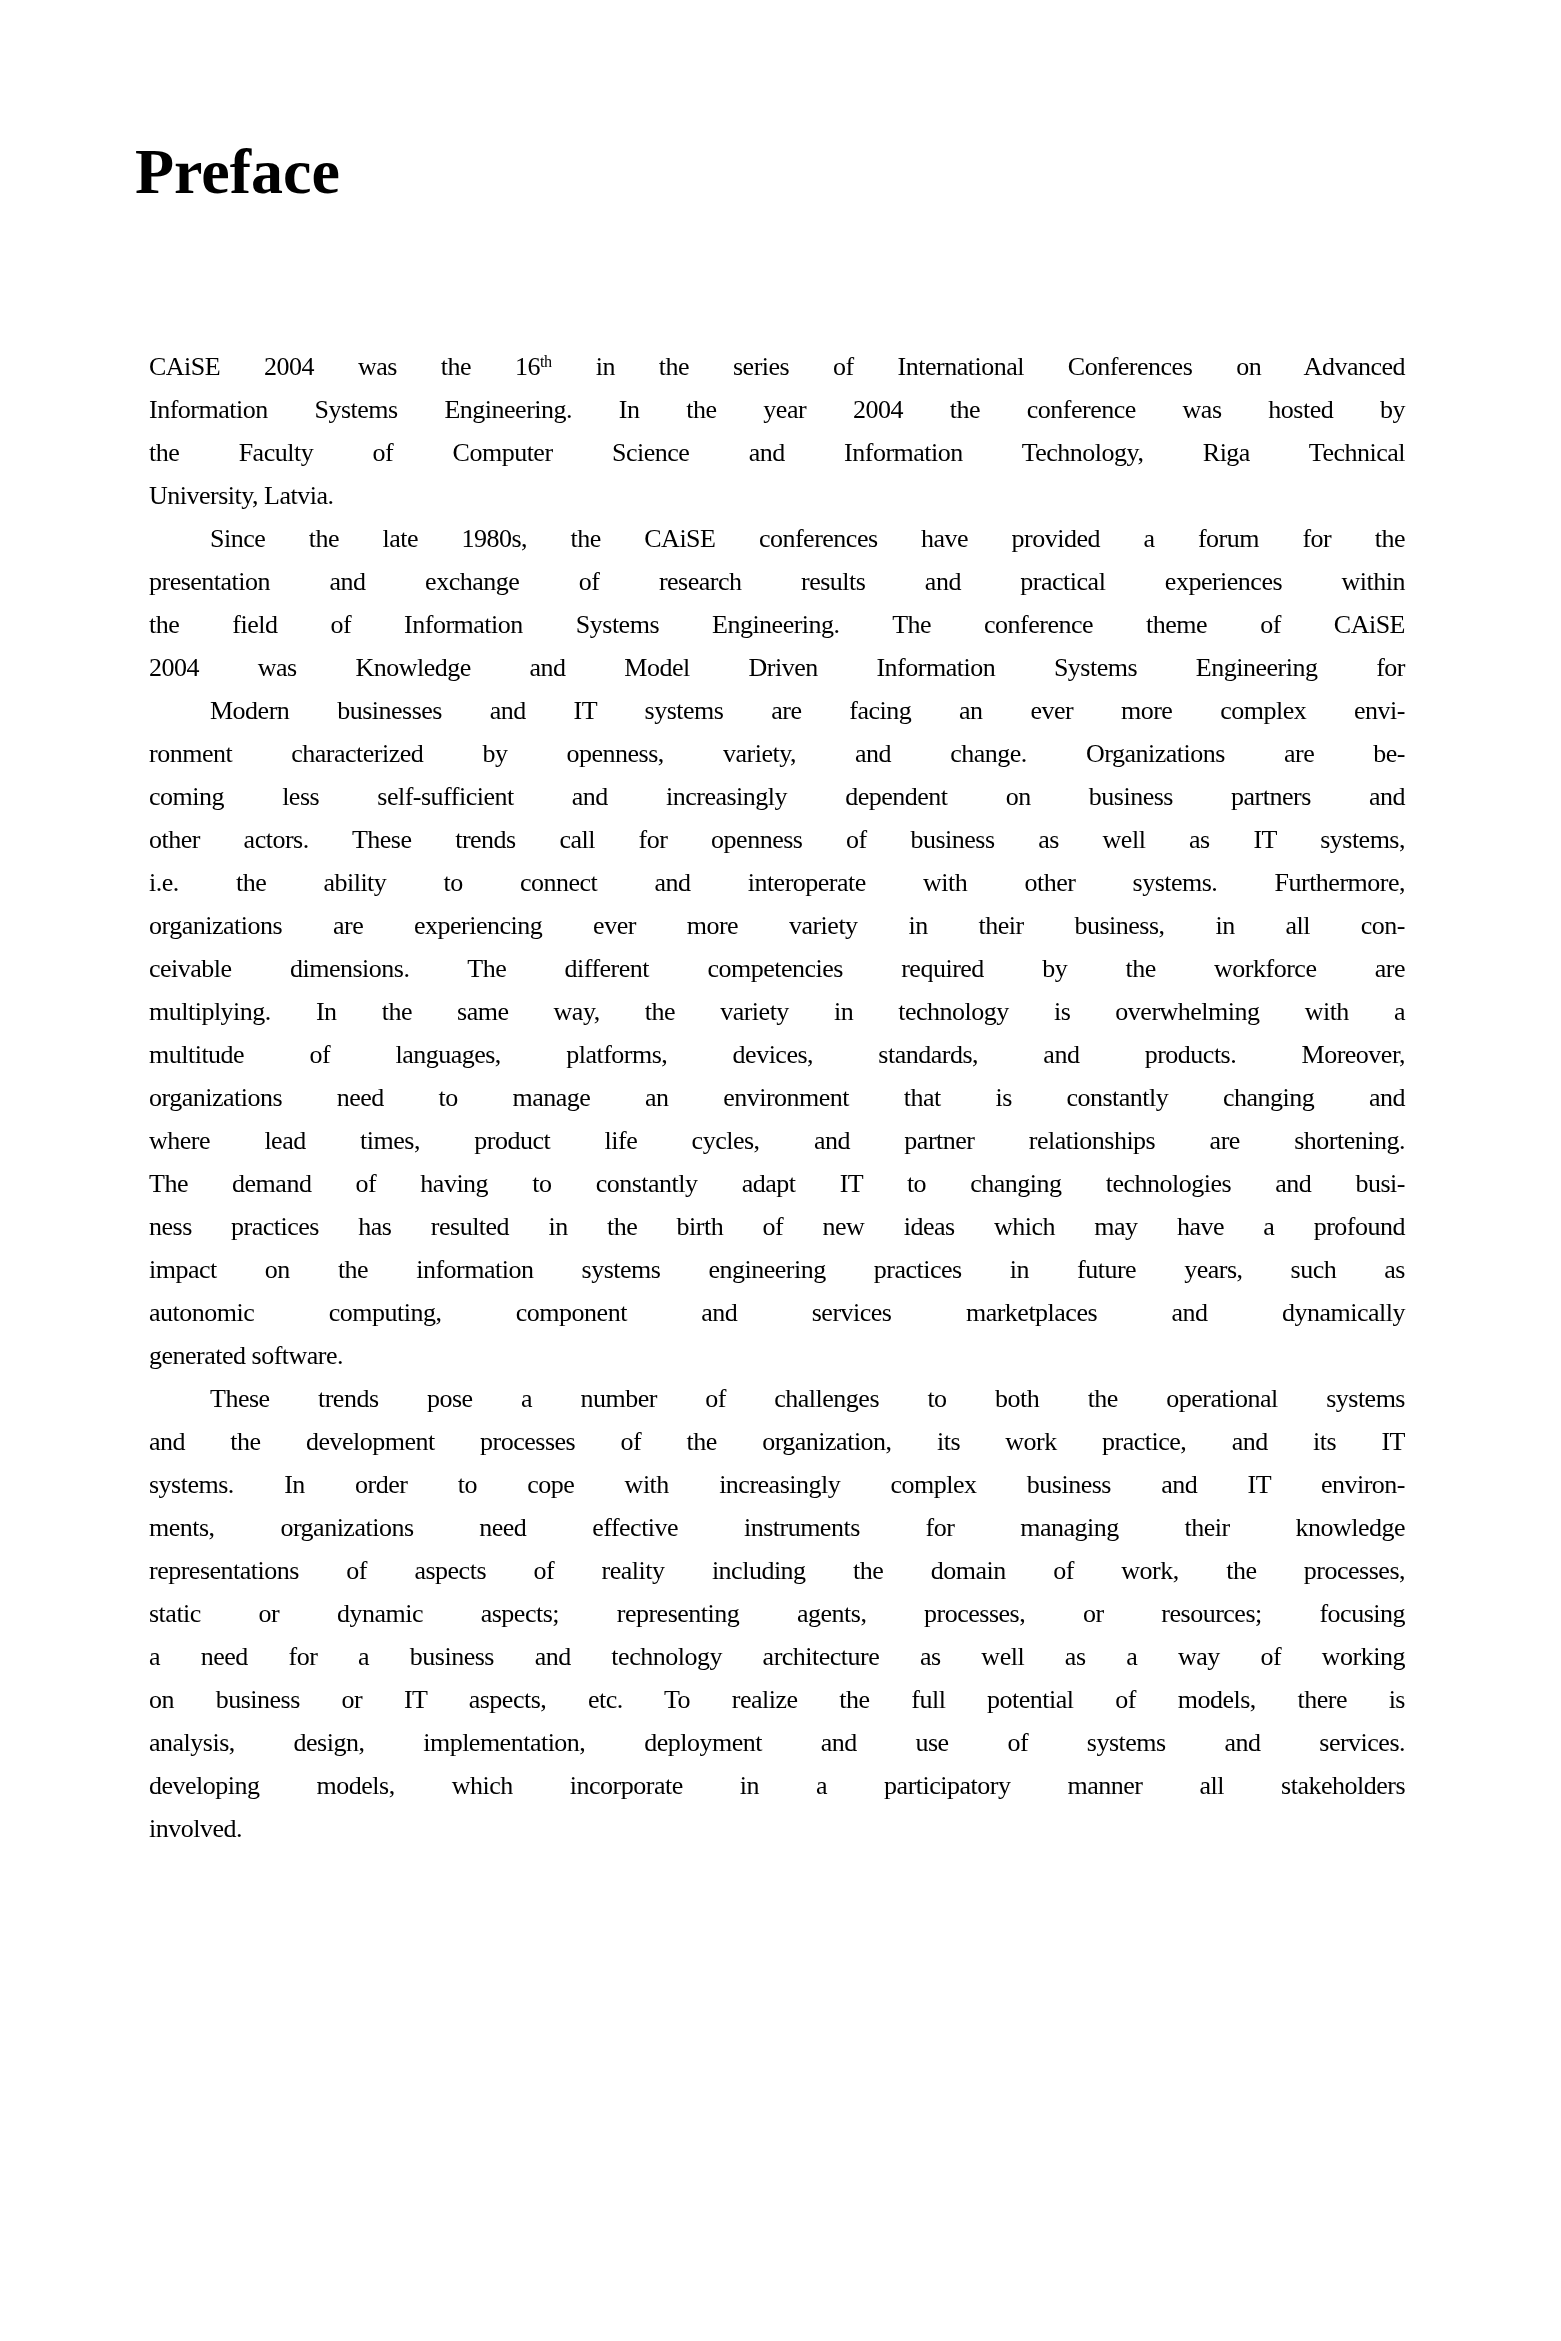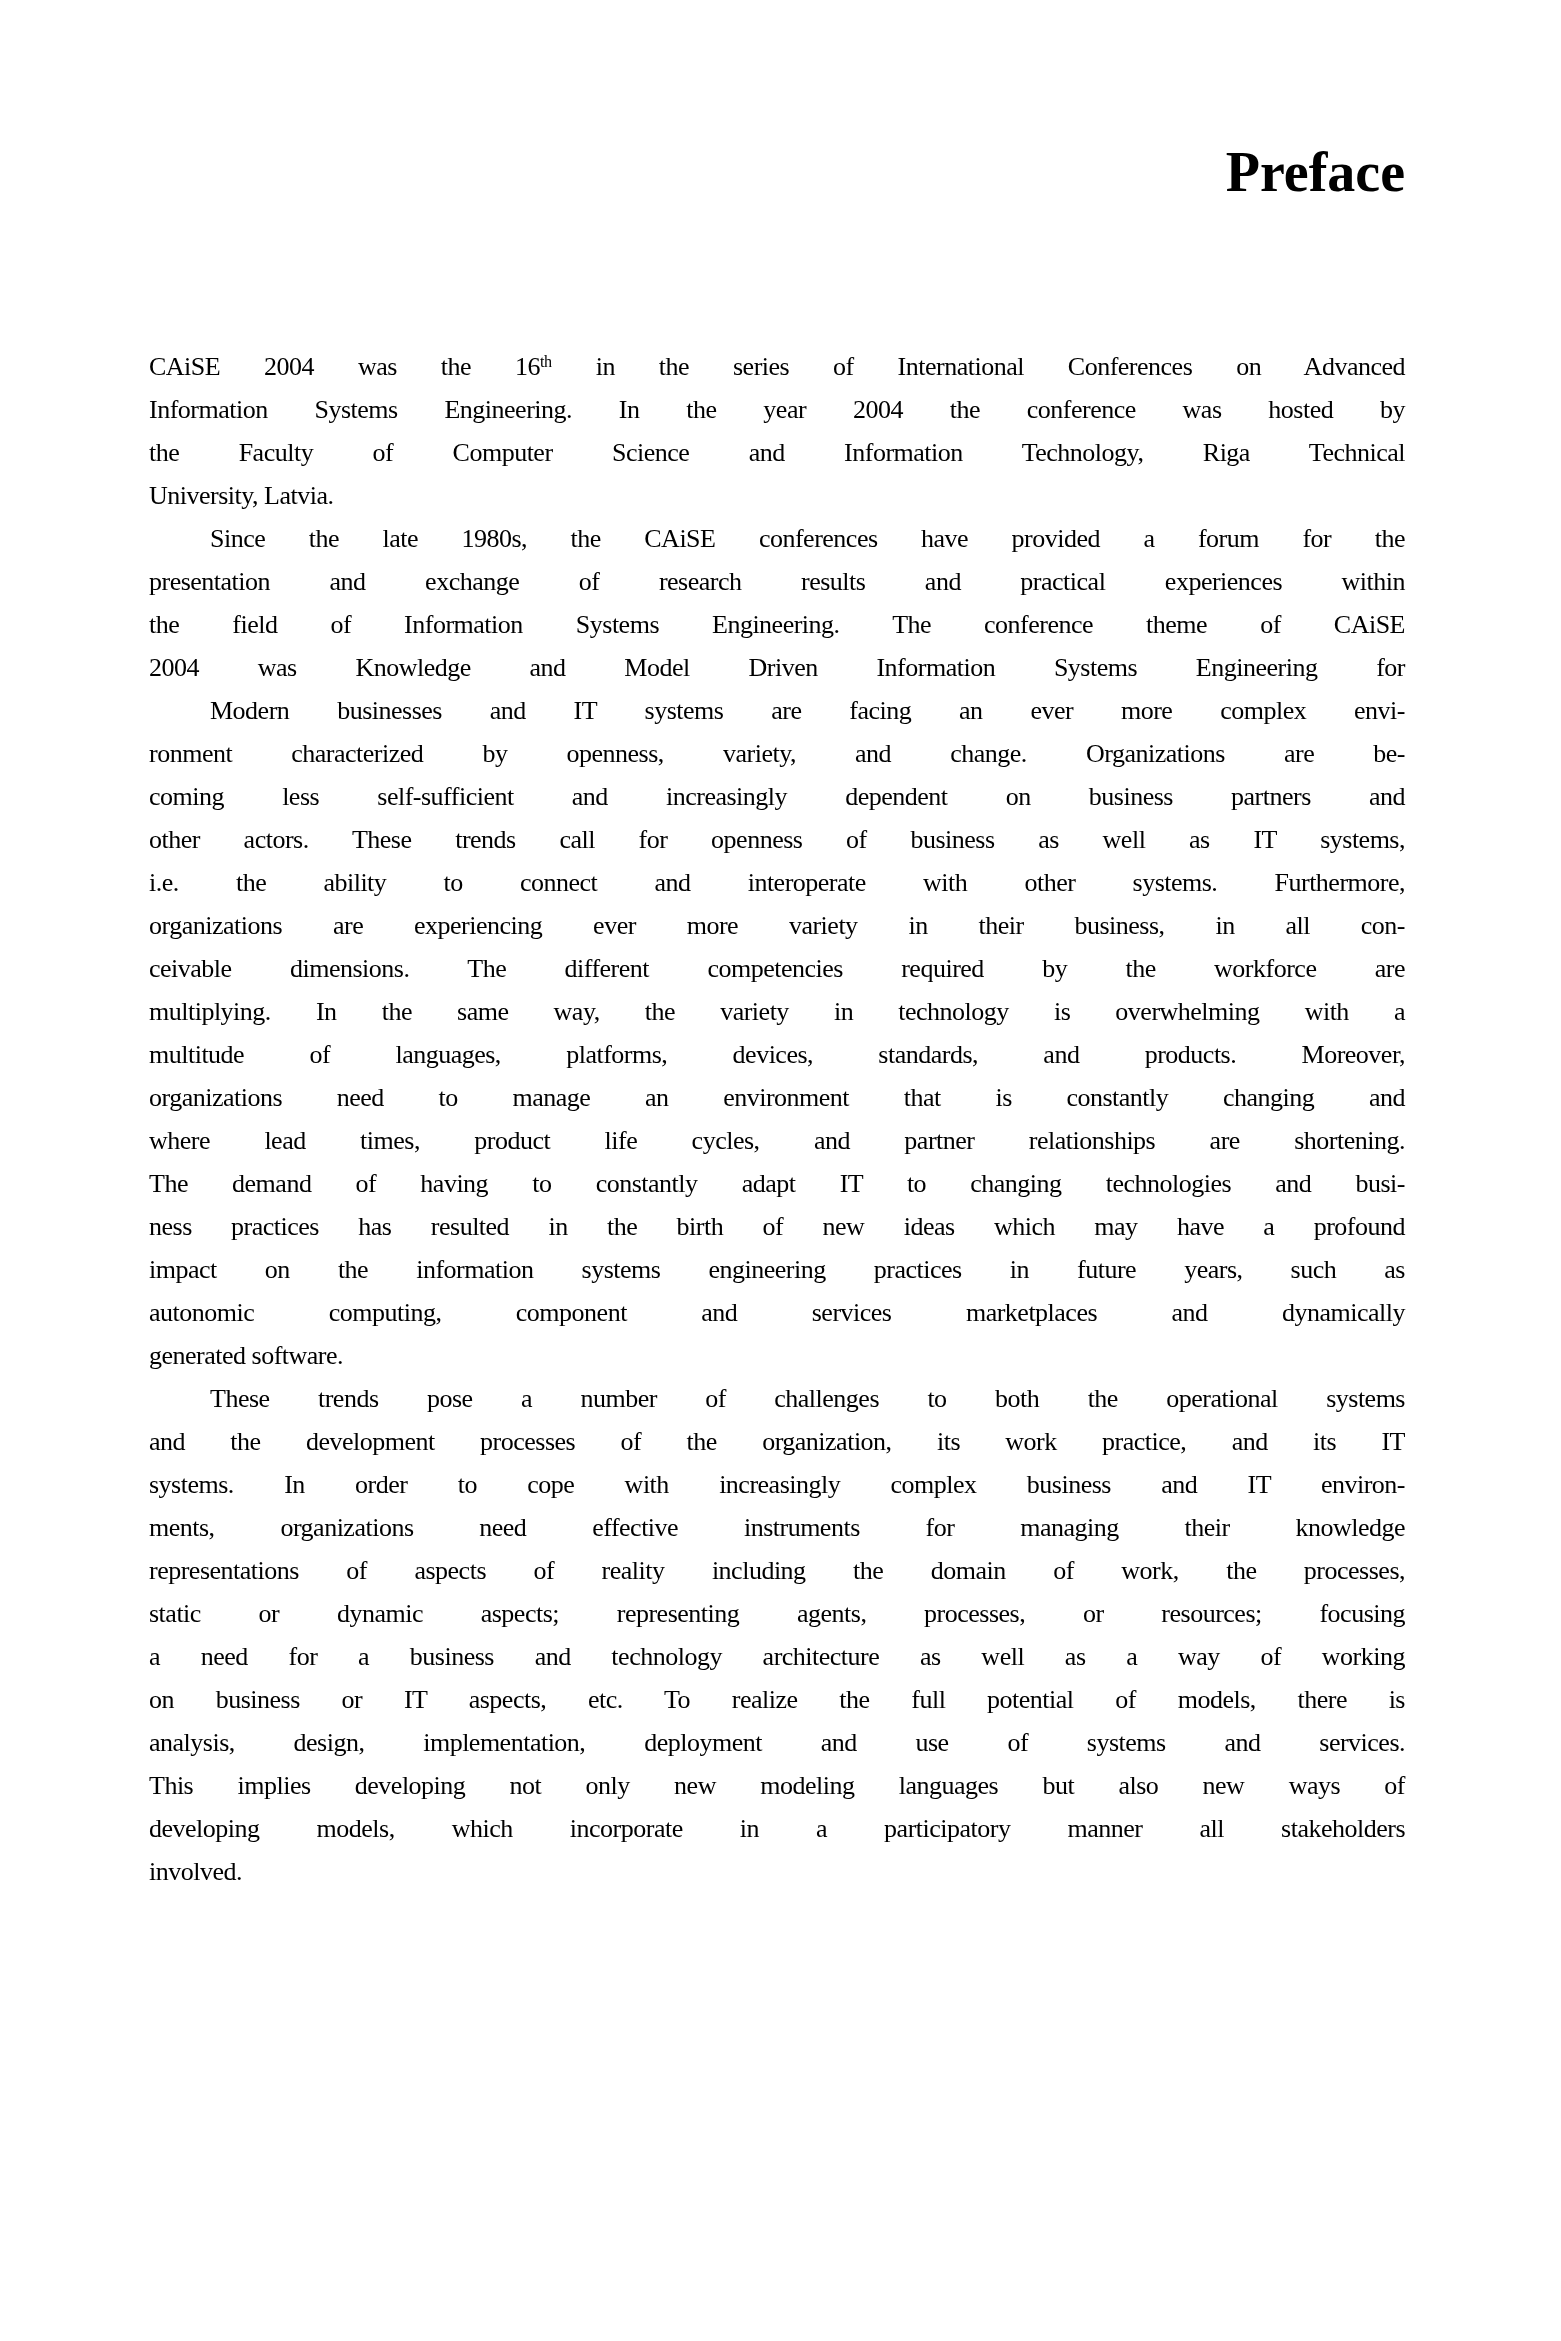--- a/index.html
+++ b/index.html
@@ -12,25 +12,25 @@
     width: 1561px;
     height: 2342px;
     background: #ffffff;
     color: #000000;
     font-family: "Liberation Serif", "DejaVu Serif", serif;
     overflow: hidden;
   }
   .page-title {
     position: absolute;
     top: 144px;
-    left: 149px;
+    left: 135px;
     width: 1256px;
-    text-align: right;
+    text-align: left;
     font-weight: bold;
-    font-size: 56px;
+    font-size: 64px;
     line-height: 56px;
     letter-spacing: 0px;
     color: #000000;
   }
   .text-block {
     position: absolute;
     top: 345px;
     left: 149px;
     width: 1256px;
   }
@@ -100,19 +100,18 @@
       <div class="paragraph">
         <div class="line indent">These trends pose a number of challenges to both the operational systems</div>
         <div class="line">and the development processes of the organization, its work practice, and its IT</div>
         <div class="line">systems. In order to cope with increasingly complex business and IT environ-</div>
         <div class="line">ments, organizations need effective instruments for managing their knowledge</div>
         <div class="line">representations of aspects of reality including the domain of work, the processes,</div>
         <div class="line">static or dynamic aspects; representing agents, processes, or resources; focusing</div>
         <div class="line">a need for a business and technology architecture as well as a way of working</div>
         <div class="line">on business or IT aspects, etc. To realize the full potential of models, there is</div>
         <div class="line">analysis, design, implementation, deployment and use of systems and services.</div>
-        <div class="line">This implies developing not only new modeling languages but also new ways of</div>
         <div class="line">developing models, which incorporate in a participatory manner all stakeholders</div>
         <div class="line last">involved.</div>
       </div>
     </div>
 </div>
 
 
 </body></html>

